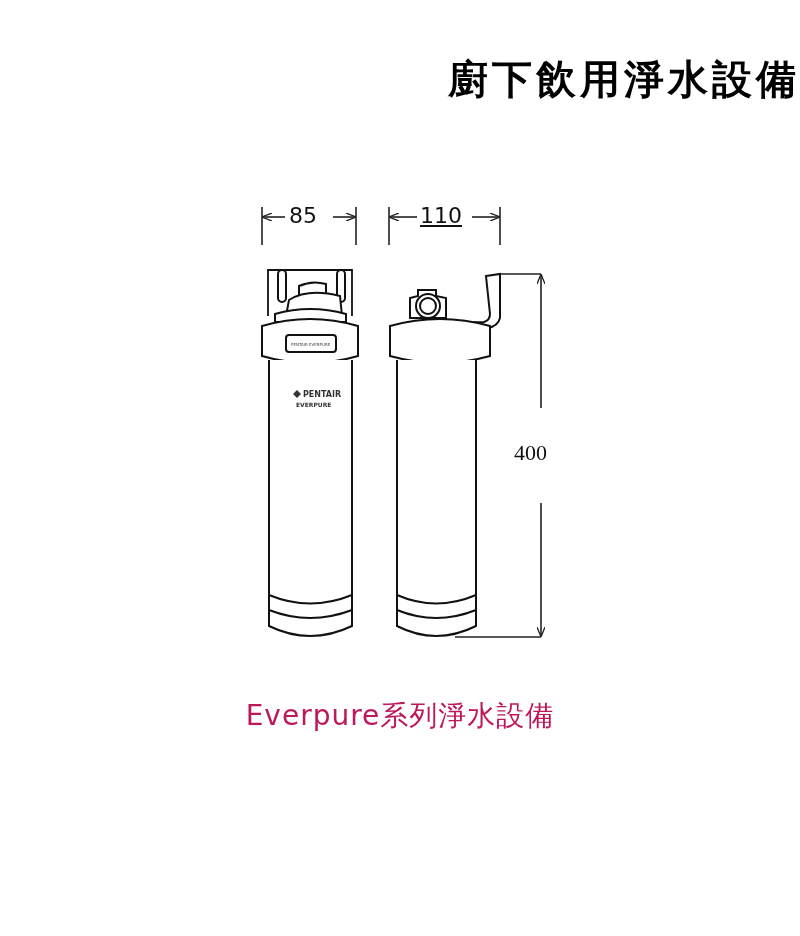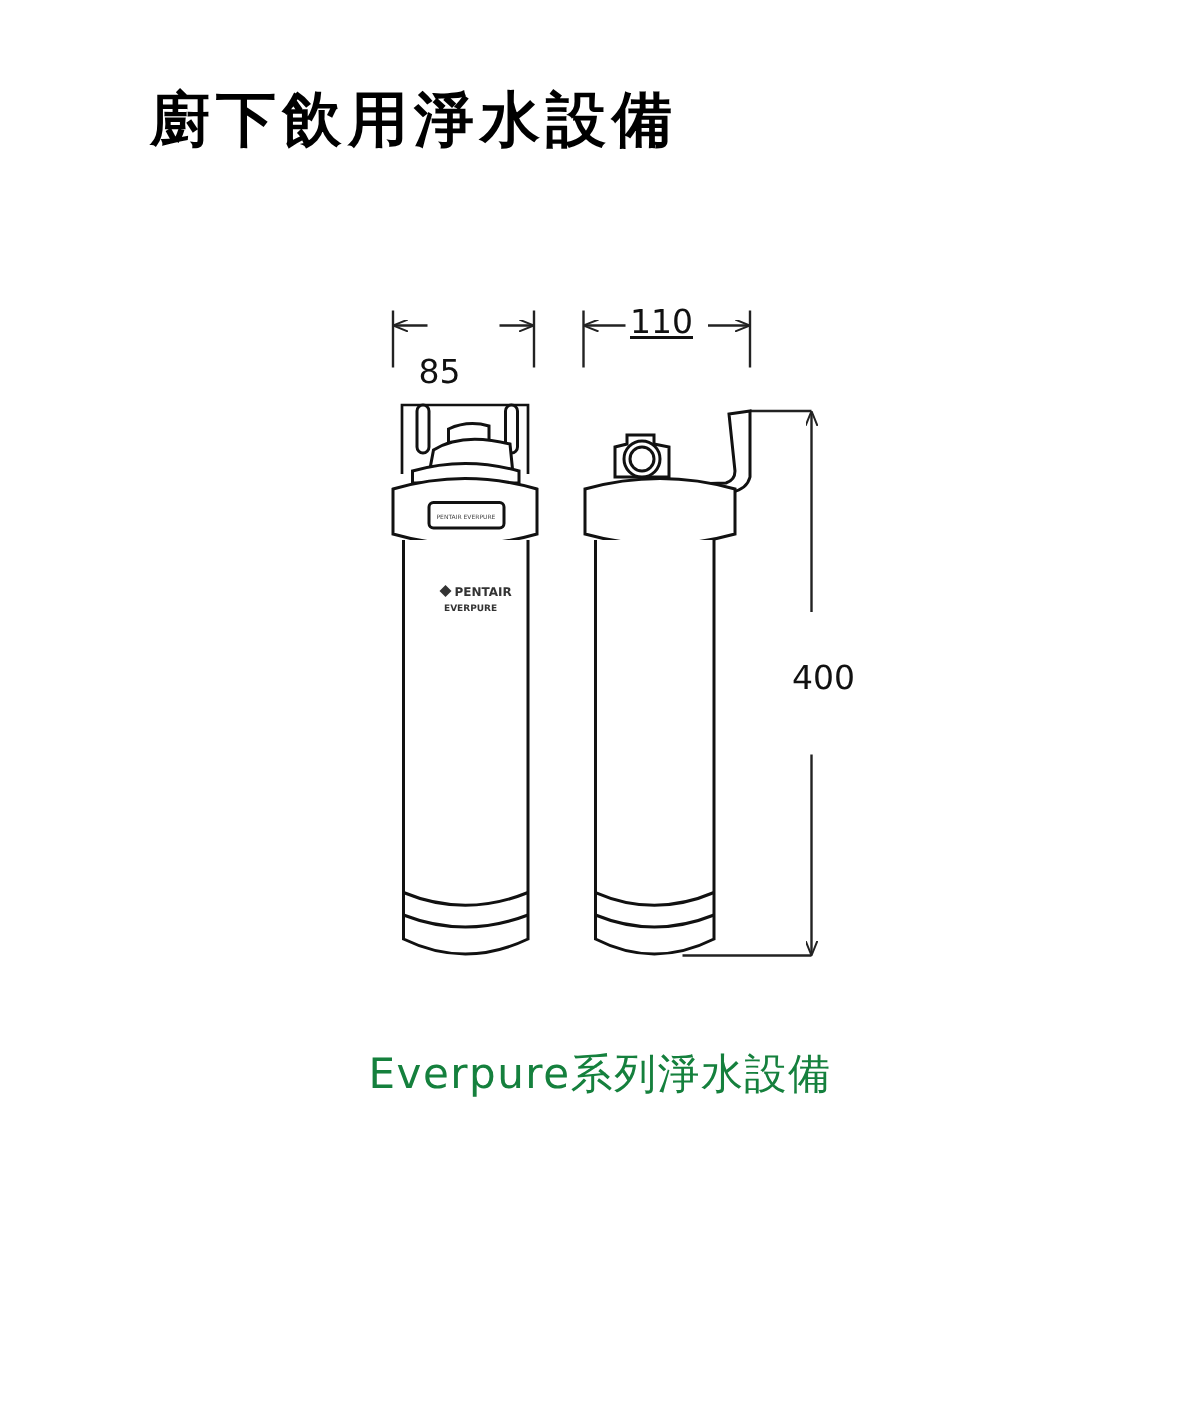--- a/index.html
+++ b/index.html
@@ -1,22 +1,22 @@
 <!DOCTYPE html>
 <html><head>
 <meta charset="utf-8">
 <style>
   html, body { margin: 0; padding: 0; background: #ffffff; }
   body { width: 800px; height: 936px; position: relative; overflow: hidden;
          font-family: "DejaVu Sans", sans-serif; color: #111; }
-  .title { position: absolute; left: 0; width: 800px; top: 52px; text-align: left;
+  .title { position: absolute; left: 0; width: 800px; top: 52px; text-align: right;
            font-size: 40px; font-weight: bold; letter-spacing: 4px; color: #000;
            padding-left: 100px; box-sizing: border-box; }
   .caption { position: absolute; left: 0; width: 800px; top: 697px; text-align: center;
-             font-size: 28px; color: #15803d; letter-spacing: 1px; }
+             font-size: 28px; color: #be185d; letter-spacing: 1px; }
   .dim-label { position: absolute; font-size: 22px; color: #111; background: #fff;
                font-family: "DejaVu Sans", sans-serif; }
   svg.drawing { position: absolute; left: 0; top: 0; }
 </style>
 </head>
 <body>
 
 <div class="title">廚下飲用淨水設備</div>
 
 <svg class="drawing" width="800" height="936" viewBox="0 0 800 936">
@@ -83,17 +83,17 @@
     <circle cx="428" cy="306" r="8"></circle>
 
     <path d="M390,326 Q440,312 490,326 L490,356 Q440,370 390,356 Z"></path>
 
     <path d="M397,360 L397,626 Q436,646 476,626 L476,360"></path>
     <path d="M397,595 Q436,612 476,595" fill="none"></path>
     <path d="M397,610 Q436,626 476,610" fill="none"></path>
   </g>
 </svg>
 
-<div class="dim-label" style="left:279px; top:203px;margin-top:33px;">85</div>
+<div class="dim-label" style="left:289px; top:203px;">85</div>
 <div class="dim-label" style="left:420px; top:203px;text-decoration:underline;">110</div>
-<div class="dim-label" style="left:528px; top:440px;">400</div>
+<div class="dim-label" style="left:514px; top:440px;font-family:Liberation Serif, serif;">400</div>
 
 <div class="caption">Everpure系列淨水設備</div>
 
 </body></html>

